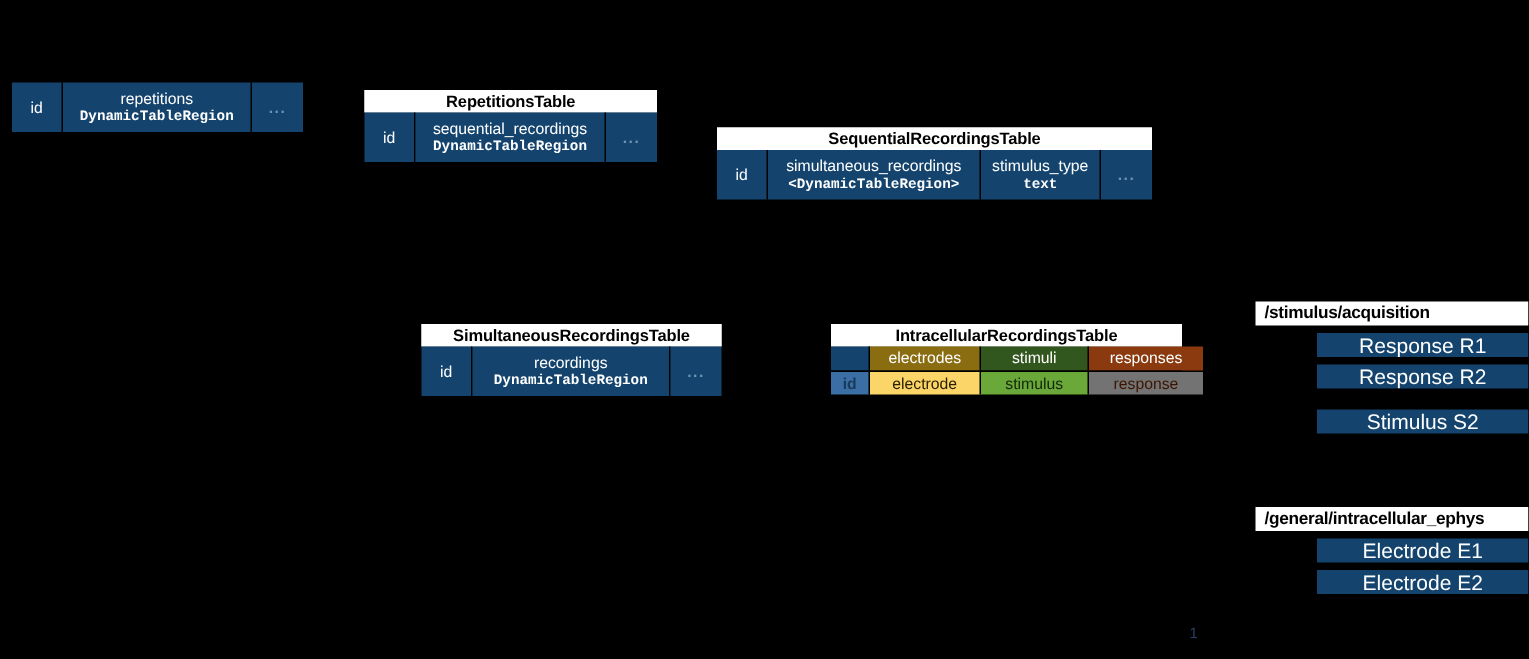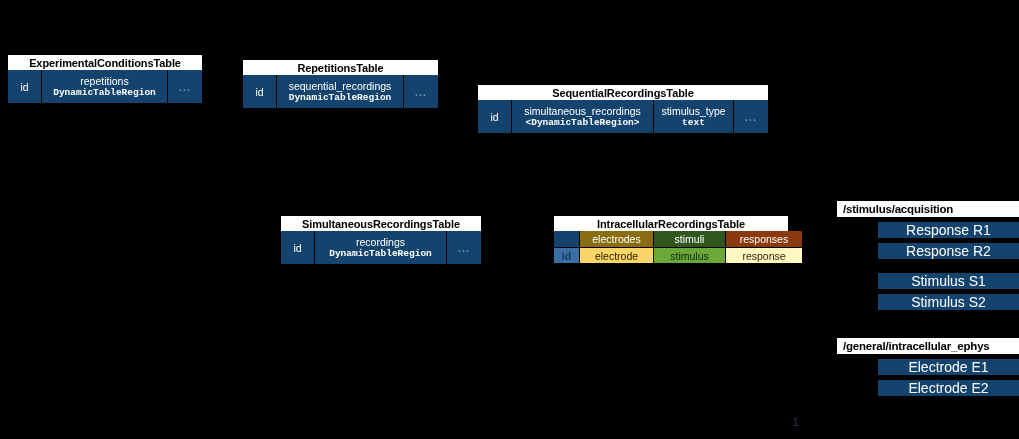--- a/index.html
+++ b/index.html
@@ -111,21 +111,21 @@
   .g-response  { flex: 0 0 76px; }
 
   
   .c-blue-dark  { background: #14446e; color: #14446e; }
   .c-blue       { background: #3a6ea5; color: #1a3a5c; font-weight: bold; }
   .c-olive-dark { background: #8a6d11; color: #ffffff; }
   .c-amber      { background: #fcd568; color: #2b2000; }
   .c-green-dark { background: #31571f; color: #ffffff; }
   .c-green      { background: #6aa839; color: #14270a; }
   .c-brown-dark { background: #8a3a0e; color: #ffffff; }
-  .c-orange     { background: #fef9c3; color: #3a1600; }
+  .c-orange     { background: #737373; color: #3a1600; }
 
   
   .objgroup { position: absolute; }
 
   .objgroup-title {
     background: #ffffff;
     color: #000000;
     font-weight: bold;
     font-size: 11.5px;
     line-height: 16px;
@@ -157,21 +157,20 @@
     font-size: 10px;
     line-height: 10px;
   }
 </style>
 </head>
 <body>
 
 <div id="canvas">
 
   <div class="table" style="left:8px; top:55px; width:194px;">
-    <div class="table-title">ExperimentalConditionsTable</div>
     <div class="table-body" style="height:33px;">
       <div class="cell col-id">
         <span class="fname">id</span>
       </div>
       <div class="cell col-grow">
         <span class="fname">repetitions</span>
         <span class="ftype">DynamicTableRegion</span>
       </div>
       <div class="cell col-dots ellipsis">
         <span class="fname">...</span>
@@ -271,21 +270,20 @@
   <div class="objgroup" style="left:837px; top:201px; width:182px;">
     <div class="objgroup-title">/stimulus/acquisition</div>
     <div class="objgroup-items" style="margin-left:41px;">
       <div class="objitem">Response R1</div>
       <div class="objitem">Response R2</div>
     </div>
   </div>
 
   <div class="objgroup" style="left:837px; top:268px; width:182px;">
     <div class="objgroup-items" style="margin-left:41px;">
-      <div class="objitem">Stimulus S1</div>
       <div class="objitem">Stimulus S2</div>
     </div>
   </div>
 
   <div class="objgroup" style="left:837px; top:338px; width:182px;">
     <div class="objgroup-title">/general/intracellular_ephys</div>
     <div class="objgroup-items" style="margin-left:41px;">
       <div class="objitem">Electrode E1</div>
       <div class="objitem">Electrode E2</div>
     </div>

